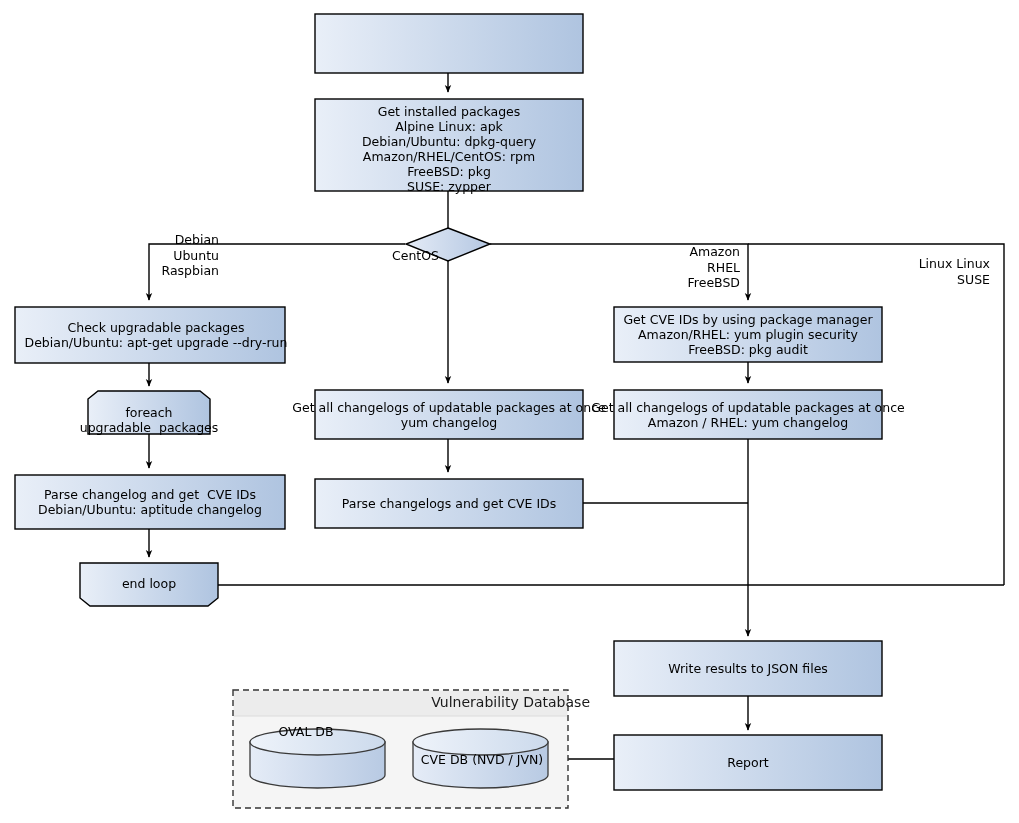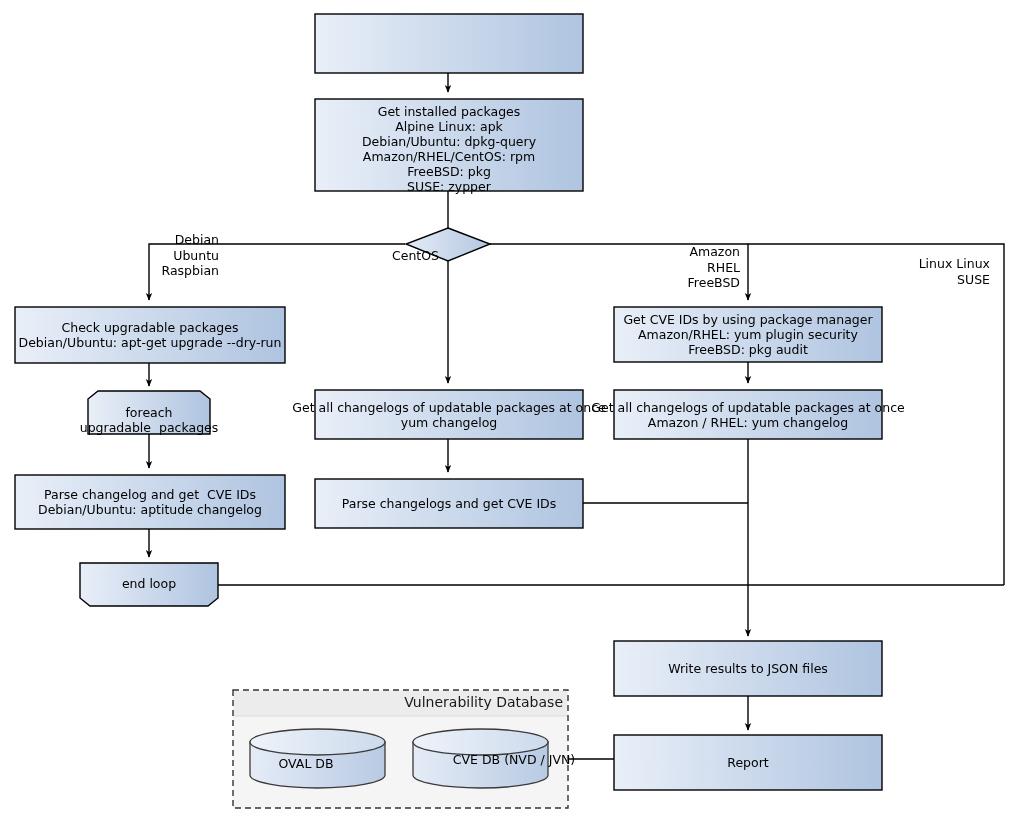--- a/index.html
+++ b/index.html
@@ -45,20 +45,21 @@
     line-height: 15.5px;
     white-space: pre;
     text-align: right;
   }
   .group-title {
     position: absolute;
     font-family: "DejaVu Sans", sans-serif;
     font-size: 14px;
     color: #1a1a1a;
     white-space: pre;
+    padding-left: 27px;
   }
   .db-label {
     position: absolute;
     font-family: "DejaVu Sans", sans-serif;
     font-size: 12.5px;
     color: #000000;
     white-space: pre;
     text-align: center;
   }
   .hit {
@@ -170,21 +171,21 @@
   </svg>
 
 
   <div class="node-label" style="left:315px; top:99px; width:268px; height:100px;">Get installed packages
 Alpine Linux: apk
 Debian/Ubuntu: dpkg-query
 Amazon/RHEL/CentOS: rpm
 FreeBSD: pkg
 SUSE: zypper</div>
 
-  <div class="node-label" style="left:15px; top:307px; width:270px; height:56px;">Check upgradable packages
+  <div class="node-label" style="left:15px; top:307px; width:270px; height:56px;padding-left:6px;">Check upgradable packages
 Debian/Ubuntu: apt-get upgrade --dry-run</div>
 
   <div class="node-label" style="left:88px; top:391px; width:122px; height:58px;">foreach
 upgradable  packages</div>
 
   <div class="node-label" style="left:80px; top:563px; width:138px; height:40px;">end loop</div>
 
   <div class="node-label" style="left:15px; top:475px; width:270px; height:54px;">Parse changelog and get  CVE IDs
 Debian/Ubuntu: aptitude changelog</div>
 
@@ -212,23 +213,23 @@
 
   <div class="edge-label" style="left:615px; top:244px; width:125px;">Amazon
 RHEL
 FreeBSD</div>
 
   <div class="edge-label" style="left:872px; top:256px; width:118px;">Linux Linux
 SUSE</div>
 
   <div class="group-title" style="left:234px; top:694px; width:329px; text-align:right;">Vulnerability Database</div>
 
-  <div class="db-label" style="left:250px; top:756px; width:112px;text-align:center;">OVAL DB</div>
-
-  <div class="db-label" style="left:413px; top:752px; width:138px;margin-left:32px;">CVE DB (NVD / JVN)</div>
+  <div class="db-label" style="left:250px; top:724px; width:112px;text-align:center;">OVAL DB</div>
+
+  <div class="db-label" style="left:413px; top:752px; width:138px;">CVE DB (NVD / JVN)</div>
 
   <div class="hit" style="left:315px; top:14px; width:268px; height:59px;"></div>
   <div class="hit" style="left:315px; top:99px; width:268px; height:92px;"></div>
   <div class="hit" style="left:406px; top:228px; width:84px; height:33px;"></div>
   <div class="hit" style="left:15px; top:307px; width:270px; height:56px;"></div>
   <div class="hit" style="left:88px; top:391px; width:122px; height:43px;"></div>
   <div class="hit" style="left:15px; top:475px; width:270px; height:54px;"></div>
   <div class="hit" style="left:80px; top:563px; width:138px; height:43px;"></div>
   <div class="hit" style="left:315px; top:390px; width:268px; height:49px;"></div>
   <div class="hit" style="left:315px; top:479px; width:268px; height:49px;"></div>

